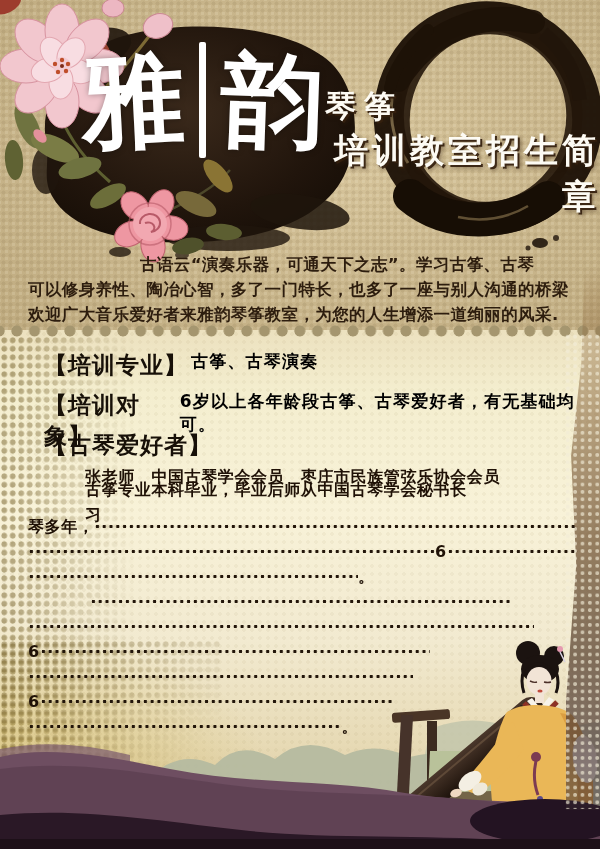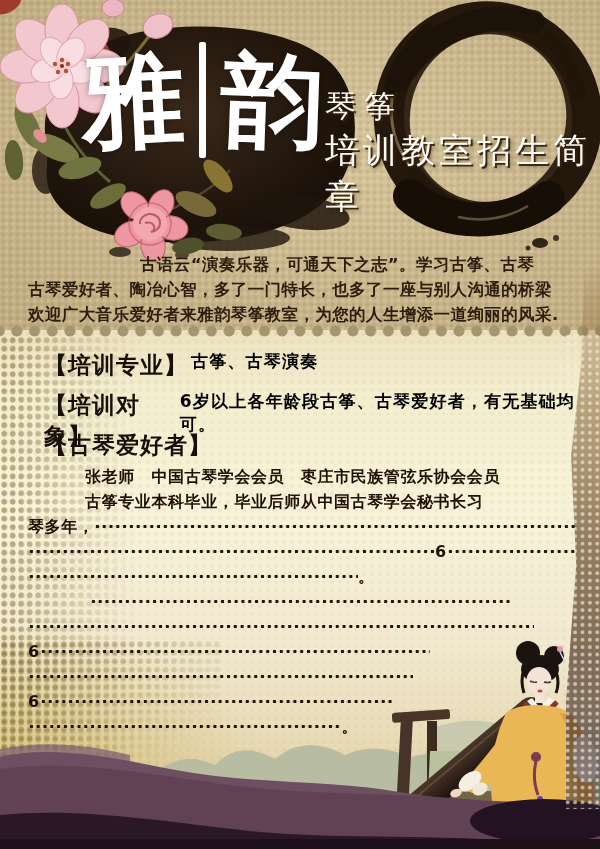--- a/index.html
+++ b/index.html
@@ -74,42 +74,42 @@
   
   .title{
     position:absolute; left:82px; top:42px; display:flex; align-items:center;
     color:#ffffff; z-index:4;
     font-family:"DejaVu Serif","Liberation Serif",serif; font-weight:bold;
   }
   .title-char{font-size:102px; line-height:1; text-shadow:0 0 6px rgba(0,0,0,.35);}
   .title-char.c1{transform:rotate(-3deg);}
   .title-char.c2{transform:rotate(2deg);}
   .title-divider{width:7px; height:116px; background:#fff; margin:0 15px; border-radius:2px;}
-  .subtitle{position:absolute; z-index:4; color:#fdfbf4; font-weight:400;
-    text-shadow:2px 2px 0 rgba(52,32,14,.92), 3px 3px 4px rgba(52,32,14,.55);}
+  .subtitle{position:absolute; z-index:4; color:#fdfbf4; font-weight:700;
+    text-shadow:2px 2px 0 rgba(52,32,14,.92), 3px 3px 4px rgba(52,32,14,.55);text-align:right;}
   .subtitle-1{left:325px; top:86px; font-size:31px; letter-spacing:8px;}
   .subtitle-2{left:325px; top:128px; font-size:34px; letter-spacing:4px;}
   
   .intro{
     position:absolute; left:28px; top:252px; width:552px; z-index:3;
     font-size:16.5px; font-weight:700; color:#2d1d0e; line-height:25px; letter-spacing:.4px;
   }
   .intro-line.first{text-indent:112px;}
   
   .sections{position:absolute; left:28px; top:350px; width:550px; z-index:3;}
   .section-row{display:flex; align-items:flex-start; height:26px; margin-bottom:14px;margin-left:16px;}
   .section-label{font-size:23px; font-weight:700; color:#171008; letter-spacing:1px;}
   .section-content{font-size:17px; font-weight:700; color:#000000; letter-spacing:1.2px; margin-left:3px;}
   
   .teacher{
     position:absolute; left:28px; top:464px; width:550px; z-index:3;
     font-size:16px; font-weight:700; color:#1f1106; line-height:25px; letter-spacing:.6px;
   }
   .teacher-row1{padding-left:57px; height:25px;}
-  .teacher-row2{display:flex; justify-content:flex-start; padding-left:57px; height:25px;}
+  .teacher-row2{display:flex; justify-content:center; padding-left:57px; height:25px;flex-direction:column;}
   .teacher-row2 .bio-right{margin-right:26px;}
   .dotline{display:flex; align-items:center; height:25px;}
   .dots{
     height:17px; flex:0 0 auto;
     background-image:radial-gradient(circle,#221509 1.6px, rgba(0,0,0,0) 2px);
     background-size:6.8px 17px; background-position:left center; background-repeat:repeat-x;
   }
   .dottext{flex:0 0 auto;}
 </style>
 </head>
@@ -221,21 +221,21 @@
   <div class="title">
     <span class="title-char c1">雅</span>
     <span class="title-divider"></span>
     <span class="title-char c2">韵</span>
   </div>
   <div class="subtitle subtitle-1">琴筝</div>
   <div class="subtitle subtitle-2">培训教室招生简章</div>
 
   <div class="intro">
     <div class="intro-line first">古语云“演奏乐器，可通天下之志”。学习古筝、古琴</div>
-    <div class="intro-line">古琴爱好者、陶冶心智，多了一门特长，也多了一座与别人沟通的桥梁</div>
+    <div class="intro-line">可以修身养性、陶冶心智，多了一门特长，也多了一座与别人沟通的桥梁</div>
     <div class="intro-line">欢迎广大音乐爱好者来雅韵琴筝教室，为您的人生增添一道绚丽的风采.</div>
   </div>
 
   <div class="sections">
     <div class="section-row">
       <span class="section-label">【培训专业】</span>
       <span class="section-content">古筝、古琴演奏</span>
     </div>
     <div class="section-row">
       <span class="section-label">【培训对象】</span>

